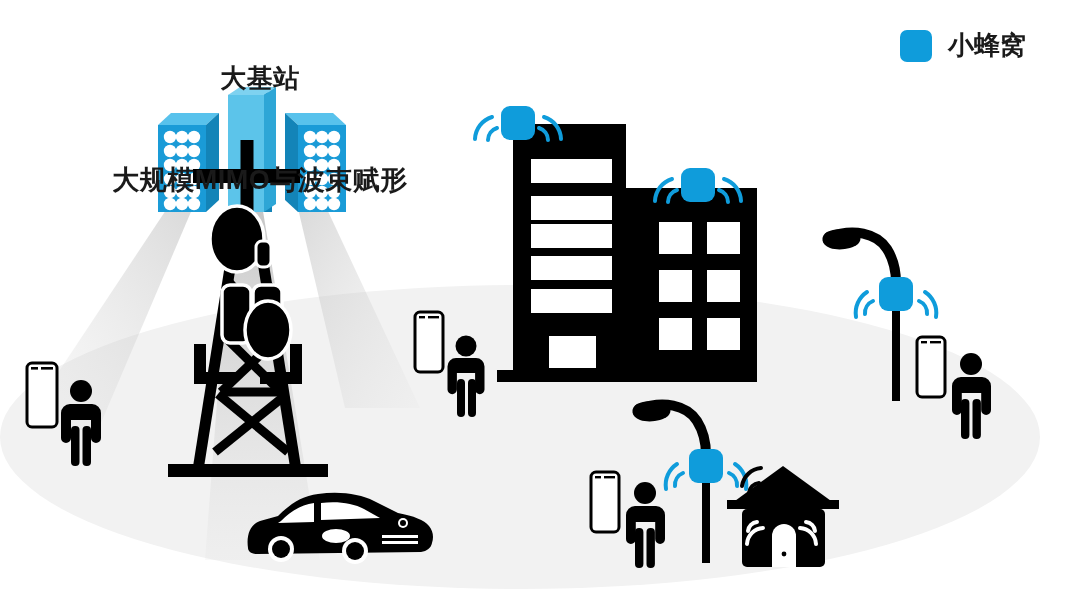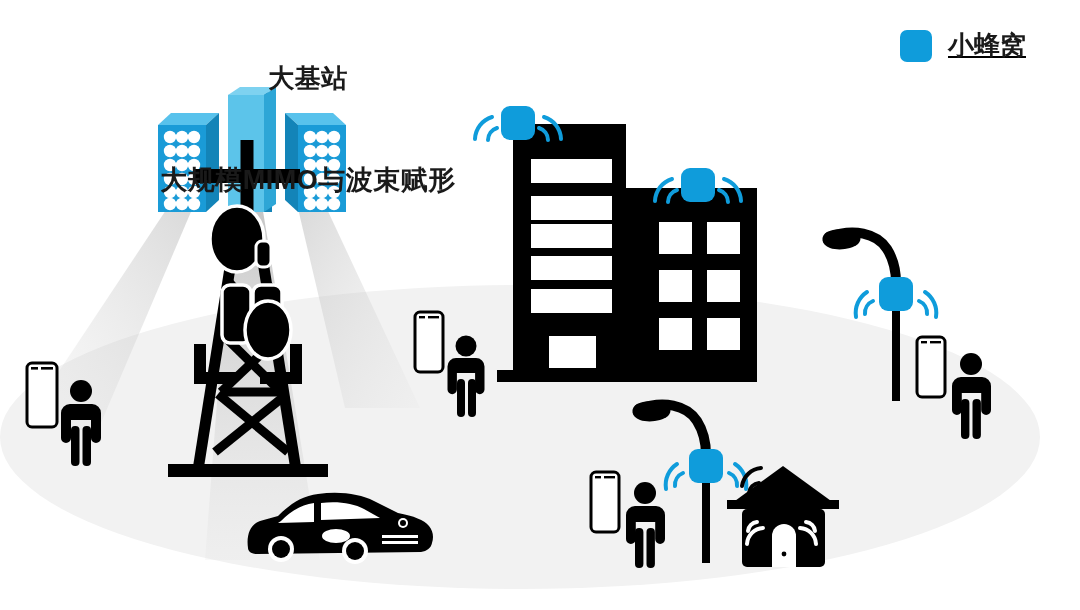--- a/index.html
+++ b/index.html
@@ -18,28 +18,27 @@
     color:#1a1a1a;
     font-weight:700;
     line-height:1.15;
     white-space:pre;
     text-align:center;
   }
   #title-block{
     left:0;top:4px;width:520px;
     font-size:26px;
     letter-spacing:.5px;
-    padding-left:48px;
   }
   #title-line1{display:block;font-size:26px;}
   #title-line2{display:block;font-size:27px;margin-top:12px;}
 
   #legend{
     position:absolute;left:900px;top:28px;
-    display:flex;align-items:center;gap:16px;text-decoration:underline;
+    display:flex;align-items:center;gap:16px;
   }
   #legend-swatch{
     width:32px;height:32px;border-radius:7px;
     background:#0f9cdb;display:block;
   }
   #legend-label{
     font-size:26px;font-weight:700;color:#1a1a1a;white-space:nowrap;
   }
 </style>
 </head>

